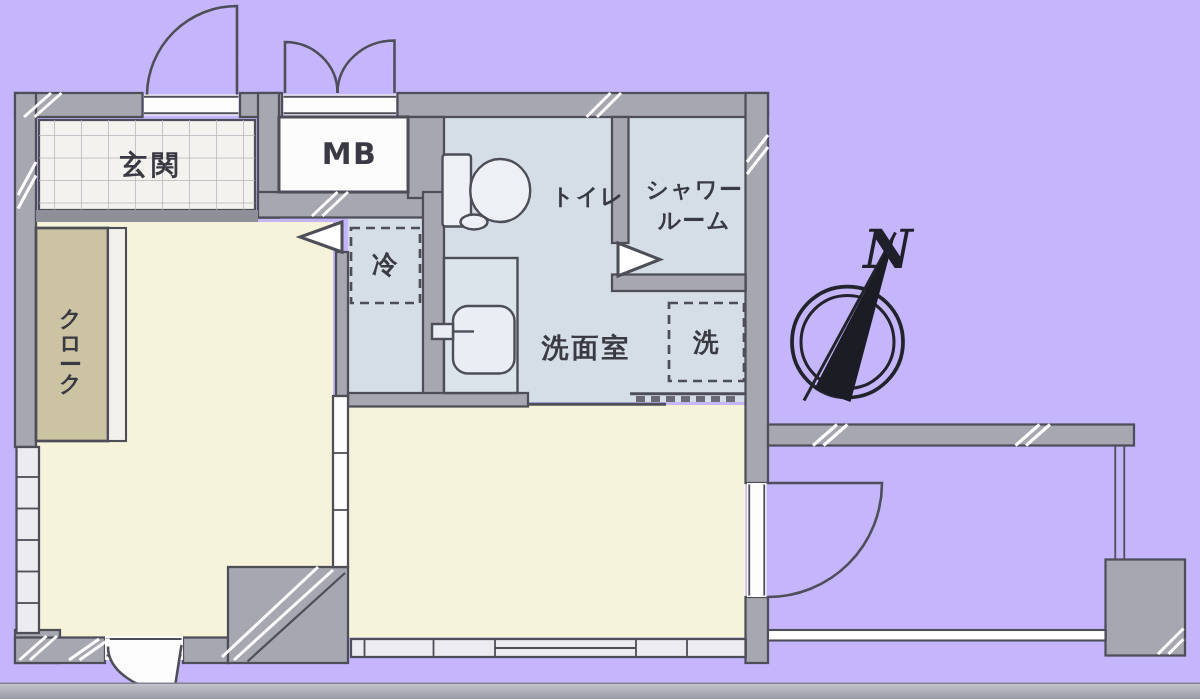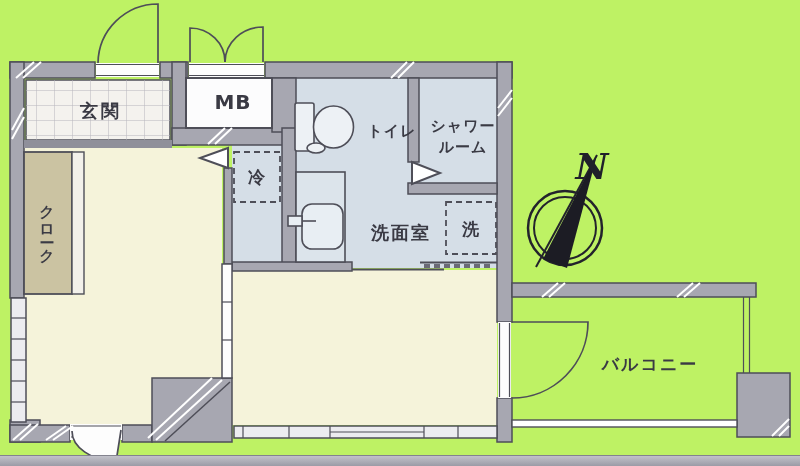--- a/index.html
+++ b/index.html
@@ -1,42 +1,42 @@
 <!DOCTYPE html>
 <html style="--wall: #a7a7b1; --line: #4e4e58; --cream: #f5f3da; --blue: #d5dee7; --tan: #cbc3a2; --tile: #f4f2ee; --win: #ececf0; --text: #3a3a44; --white: #fdfdfd;"><head>
 <meta charset="utf-8">
 <style>
   :root{
     --wall:#a7a7b1; --line:#4e4e58; --cream:#f5f3da; --blue:#d5dee7;
     --tan:#cbc3a2; --tile:#f4f2ee; --win:#ececf0; --text:#3a3a44; --white:#fdfdfd;
   }
   html,body{margin:0;padding:0;background:#fff;}
   body{font-family:"DejaVu Sans","Liberation Sans",sans-serif;}
-  .plan{position:relative;width:800px;height:466px;background:#bef264;overflow:hidden;}
+  .plan{position:relative;width:800px;height:466px;background:#c4b5fd;overflow:hidden;}
   .plan svg{position:absolute;left:0;top:0;}
   .wall{fill:var(--wall);stroke:var(--line);stroke-width:1.5;}
   .wall-thin{fill:#8f8f9a;stroke:none;}
   .open{fill:var(--white);stroke:none;}
   .thin{stroke:var(--line);stroke-width:1.2;fill:none;}
   .fill-cream{fill:var(--cream);stroke:none;}
   .fill-blue{fill:var(--blue);stroke:none;}
   .win{fill:var(--win);stroke:var(--line);stroke-width:1.5;}
   .fx{stroke:var(--line);stroke-width:1.6;}
   .door{fill:none;stroke:var(--line);stroke-width:1.7;}
   .doorfill{fill:var(--white);stroke:var(--line);stroke-width:1.7;}
   .dash{fill:none;stroke:var(--line);stroke-width:1.8;stroke-dasharray:6 4;}
   .hatch{stroke:#fff;stroke-width:2;}
   .arrowhead{fill:#fff;stroke:var(--line);stroke-width:2;}
   .lbl{position:absolute;transform:translate(-50%,-50%);font-weight:600;
        color:var(--text);white-space:nowrap;letter-spacing:1px;line-height:1.2;}
   .lbl-genkan{left:101px;top:111px;font-size:18px;letter-spacing:3px;}
   .lbl-mb{left:233px;top:102px;font-size:20px;}
   .lbl-toilet{left:380px;top:131px;font-size:15px;margin-left:12px;}
   .lbl-shower{left:463px;top:137px;font-size:15px;text-align:center;line-height:21px;}
-  .lbl-senmen{left:401px;top:233px;font-size:18px;letter-spacing:2px;}
+  .lbl-senmen{left:391px;top:233px;font-size:18px;letter-spacing:2px;}
   .lbl-sen{left:471px;top:229px;font-size:17px;}
   .lbl-rei{left:257px;top:177px;font-size:17px;}
   .lbl-cloak{left:47px;top:226px;font-size:15px;writing-mode:vertical-rl;letter-spacing:3px;}
   .lbl-balcony{left:650px;top:364px;font-size:17px;letter-spacing:2px;}
   .lbl-north{left:592px;top:167px;font-size:36px;letter-spacing:0;
        font-family:"DejaVu Serif","Liberation Serif",serif;font-style:italic;
        font-weight:bold;color:#20202a;}
   .bottom-band{position:absolute;left:0;top:455px;width:800px;height:11px;
        background:linear-gradient(#c2c2ca,#9797a2);border-top:1px solid #83838f;}
 </style>
@@ -204,17 +204,16 @@
   <span class="lbl lbl-mb">MB</span>
   <span class="lbl lbl-toilet">トイレ</span>
   <div class="lbl lbl-shower">
     <span>シャワー</span><br>
     <span>ルーム</span>
   </div>
   <span class="lbl lbl-senmen">洗面室</span>
   <span class="lbl lbl-sen">洗</span>
   <span class="lbl lbl-rei">冷</span>
   <span class="lbl lbl-cloak">クローク</span>
-  <span class="lbl lbl-balcony">バルコニー</span>
   <span class="lbl lbl-north">N</span>
 
   <div class="bottom-band"></div>
 </div>
 
 </body></html>

